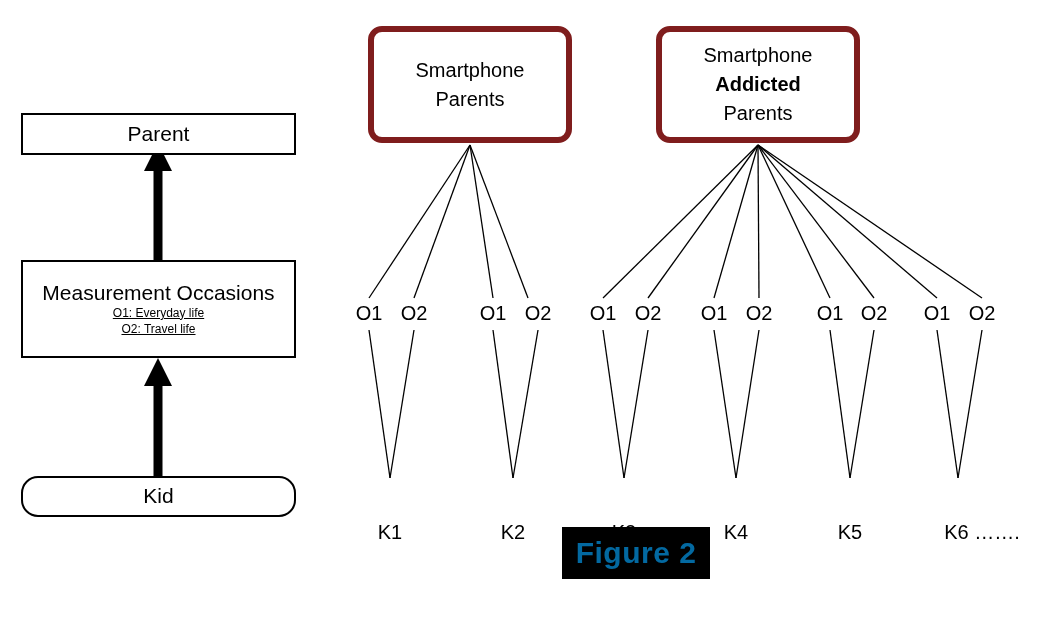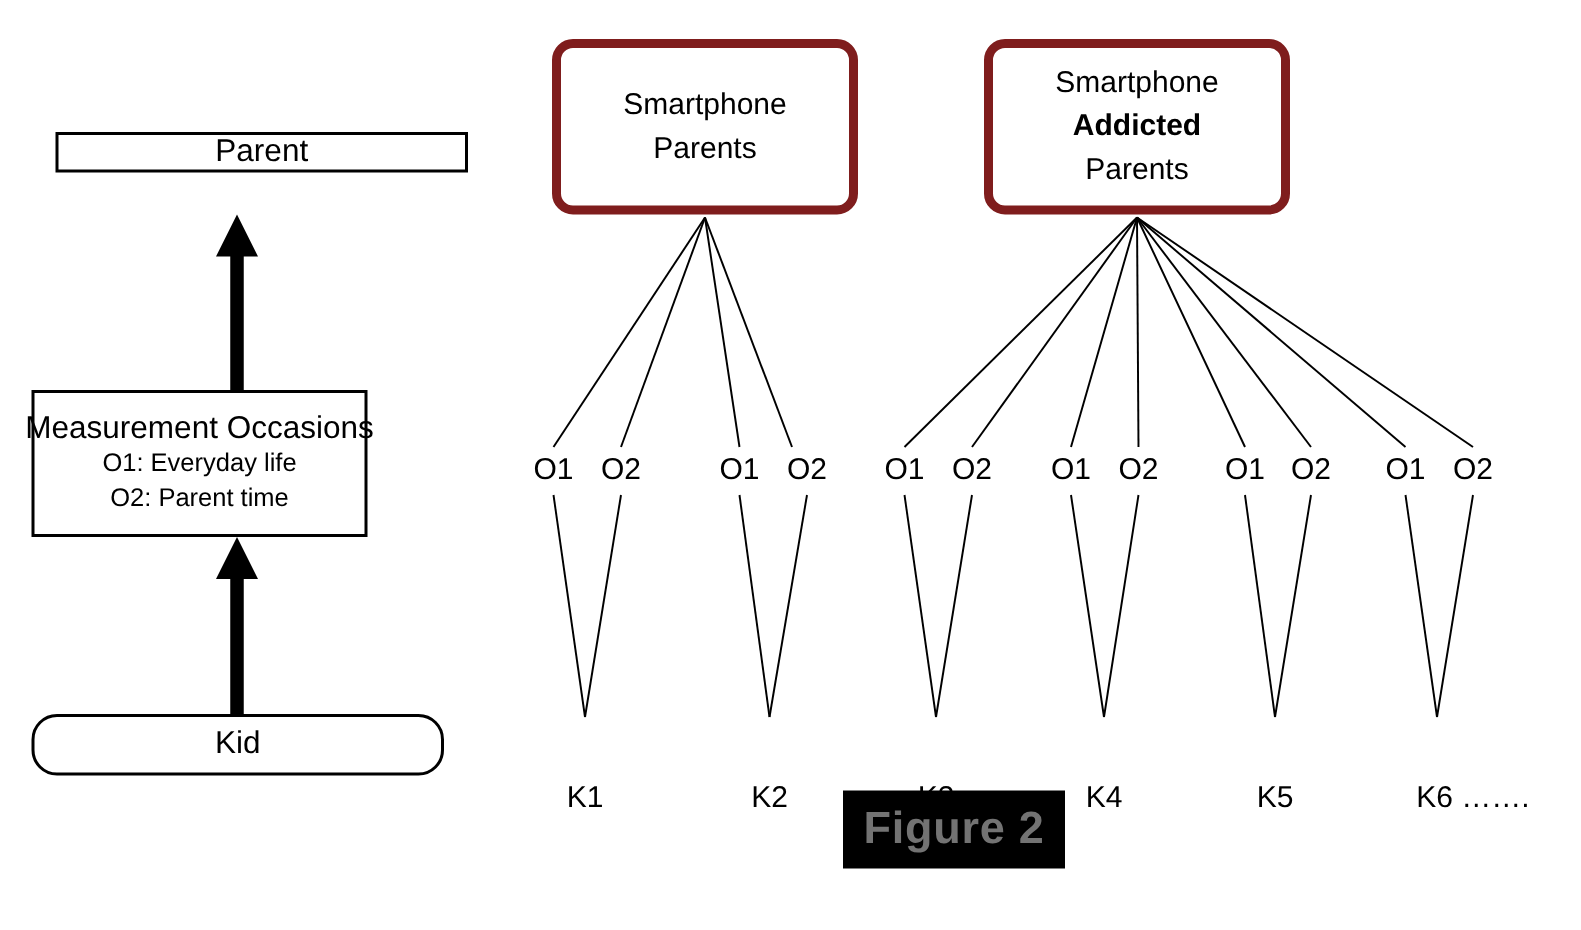--- a/index.html
+++ b/index.html
@@ -28,27 +28,28 @@
     align-items: center;
     justify-content: center;
     text-align: center;
   }
   .box-title {
     font-size: 21px;
     line-height: 1.15;
     white-space: nowrap;
   }
   .box-sub {
-    font-size: 17px;
+    font-size: 12px;
     line-height: 1.35;
     white-space: nowrap;
-  }
-
-  #box-parent  { left: 21px;  top: 88px; width: 275px; height: 27px; margin-left: 16px; }
-  #box-measure { left: 21px;  top: 260px; width: 224px; height: 98px; }
+    text-decoration: underline;
+  }
+
+  #box-parent  { left: 21px;  top: 113px; width: 275px; height: 42px; }
+  #box-measure { left: 21px;  top: 260px; width: 275px; height: 98px; }
   #box-kid     { left: 21px;  top: 476px; width: 275px; height: 41px; border-radius: 17px; }
 
   
   .round-box {
     position: absolute;
     box-sizing: border-box;
     border: 6px solid #7f1d1d;
     border-radius: 14px;
     background: #ffffff;
     display: flex;
@@ -79,21 +80,21 @@
   .k-label { top: 482px; margin-top: 40px; }
 
   
   #figure-caption {
     position: absolute;
     left: 562px;
     top: 527px;
     width: 148px;
     height: 52px;
     background: #000000;
-    color: #737373;
+    color: #0369a1;
     font-size: 30px;
     font-weight: bold;
     display: flex;
     align-items: center;
     justify-content: center;
     letter-spacing: 0.5px;
   }
 
   
   #connectors {
@@ -167,21 +168,21 @@
     </g>
   </svg>
 
   <div class="rect-box" id="box-parent">
     <div class="box-title">Parent</div>
   </div>
 
   <div class="rect-box" id="box-measure">
     <div class="box-title">Measurement Occasions</div>
     <div class="box-sub">O1: Everyday life</div>
-    <div class="box-sub">O2: Parent time</div>
+    <div class="box-sub">O2: Travel life</div>
   </div>
 
   <div class="rect-box" id="box-kid">
     <div class="box-title">Kid</div>
   </div>
 
   <div class="round-box" id="group-non-addicted">
     <div class="round-line">Smartphone</div>
     <div class="round-line">Parents</div>
   </div>

